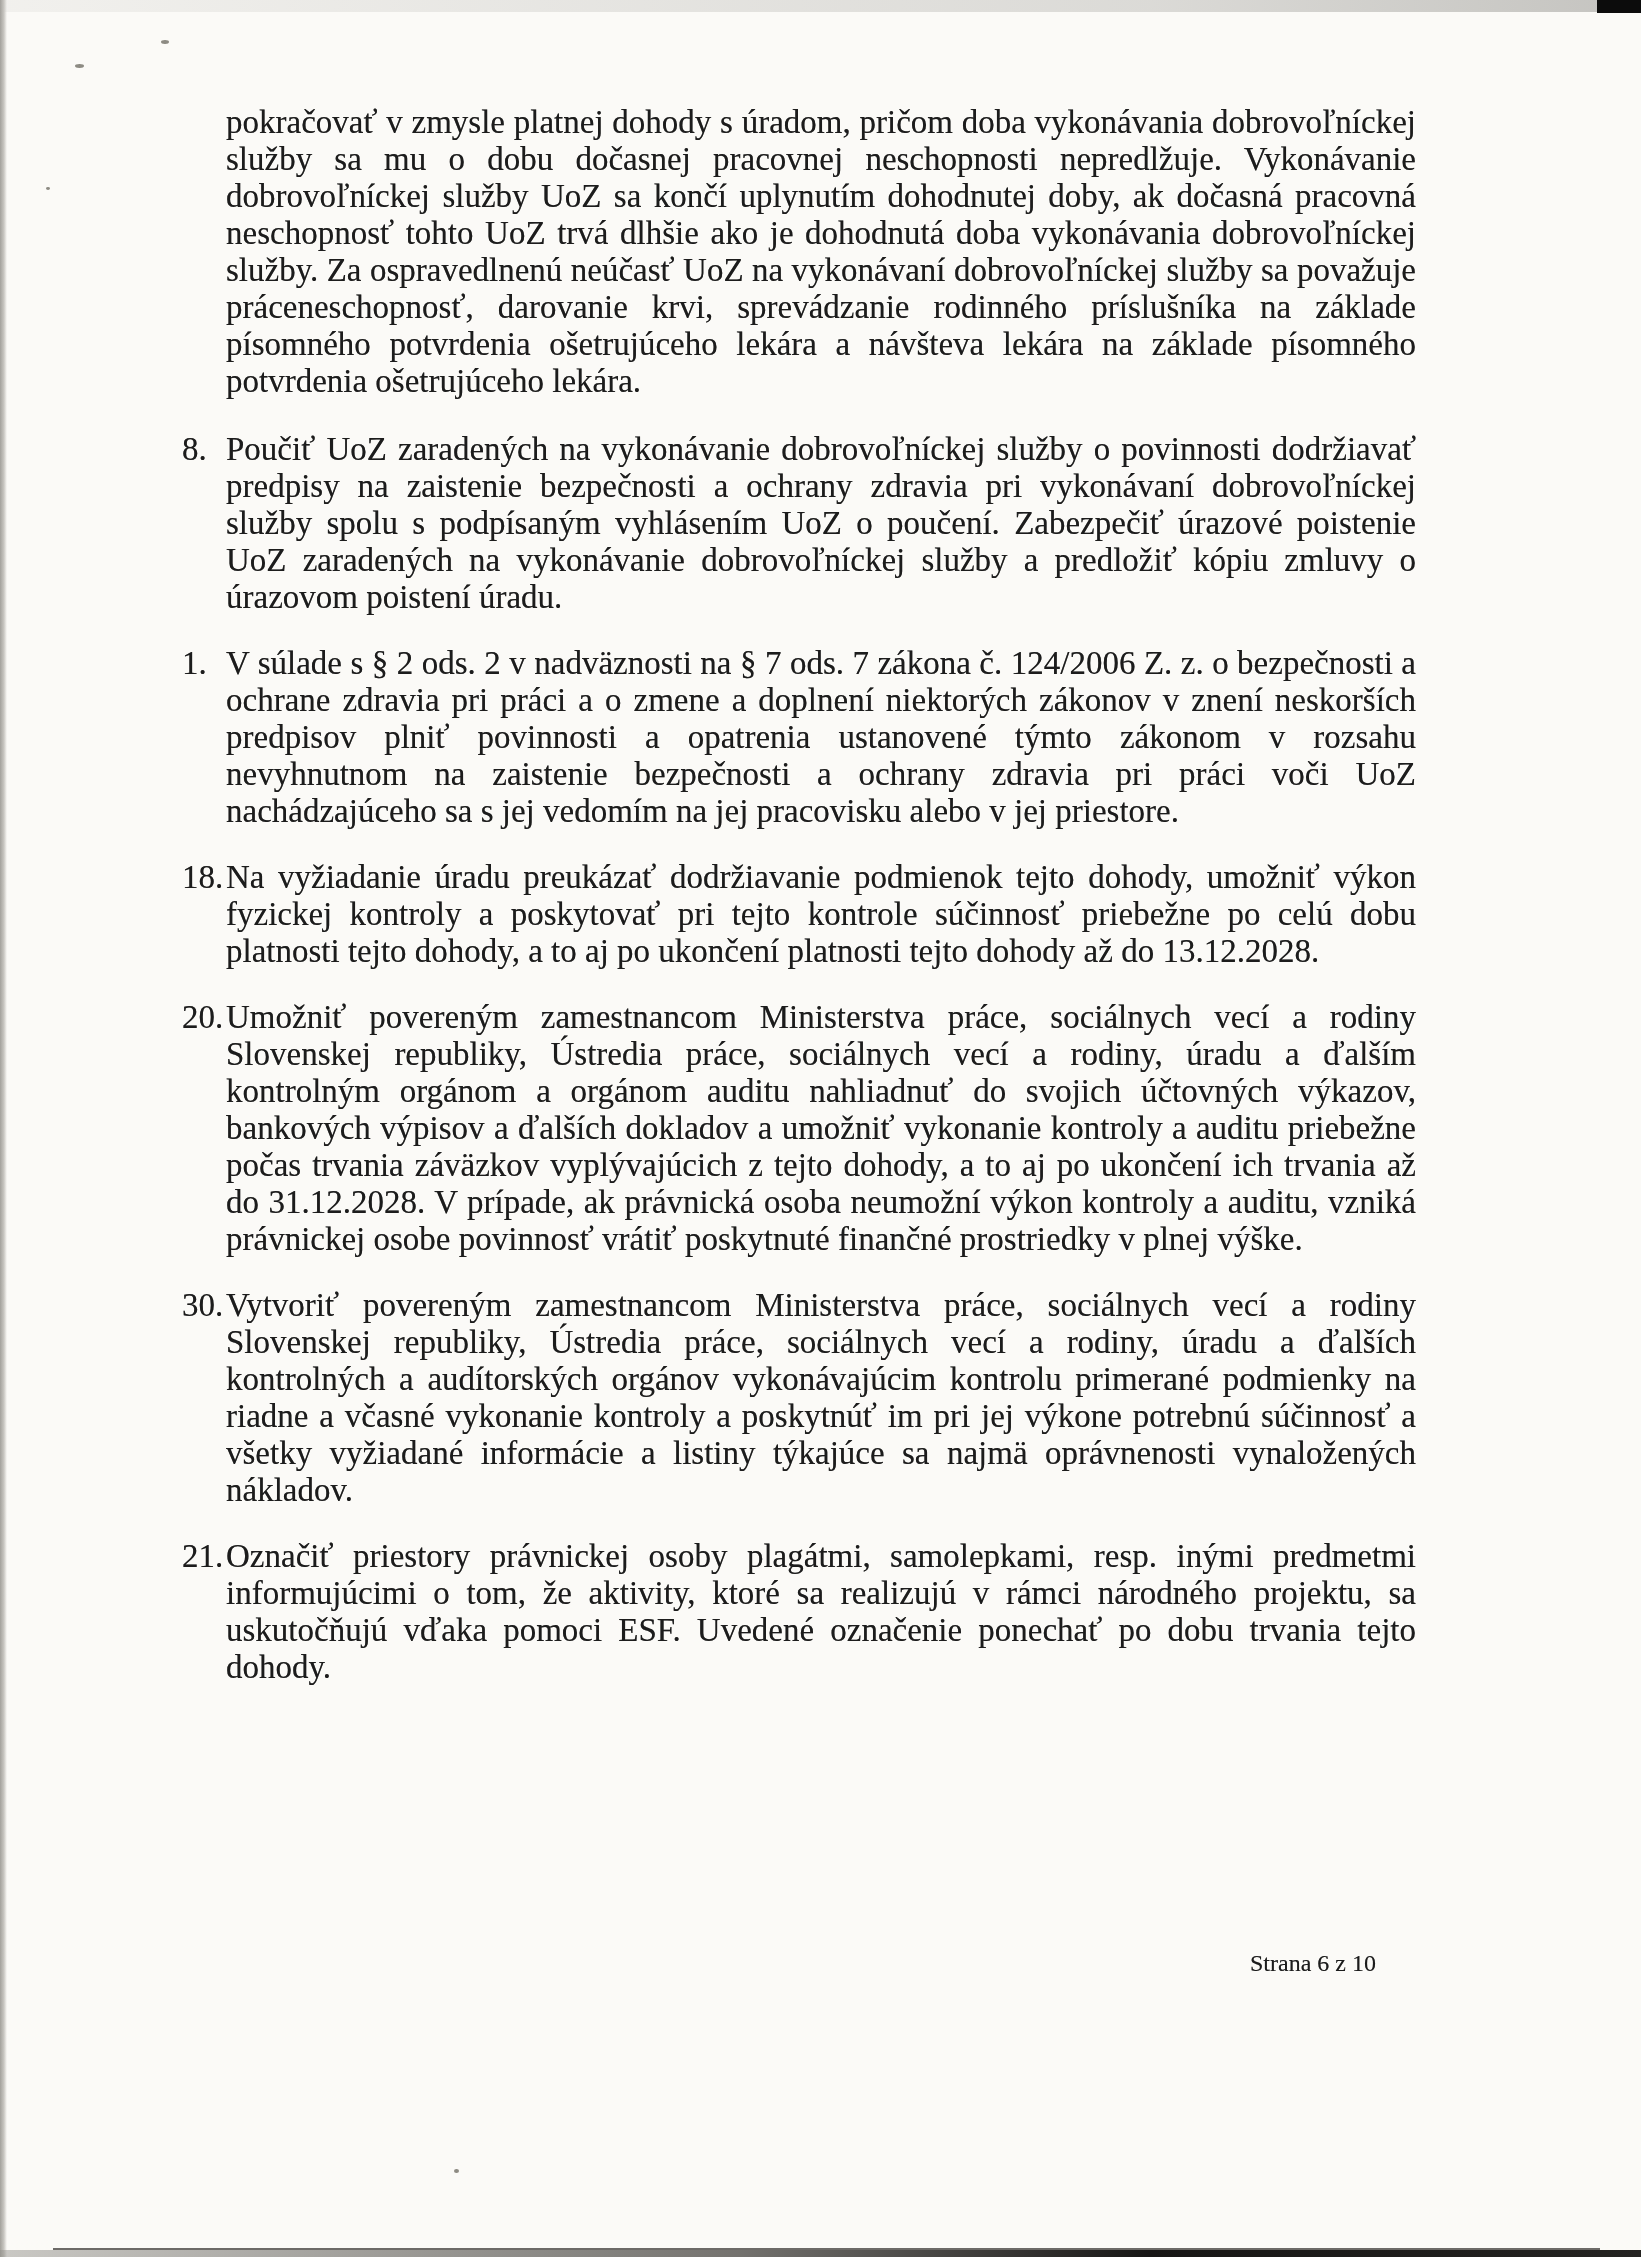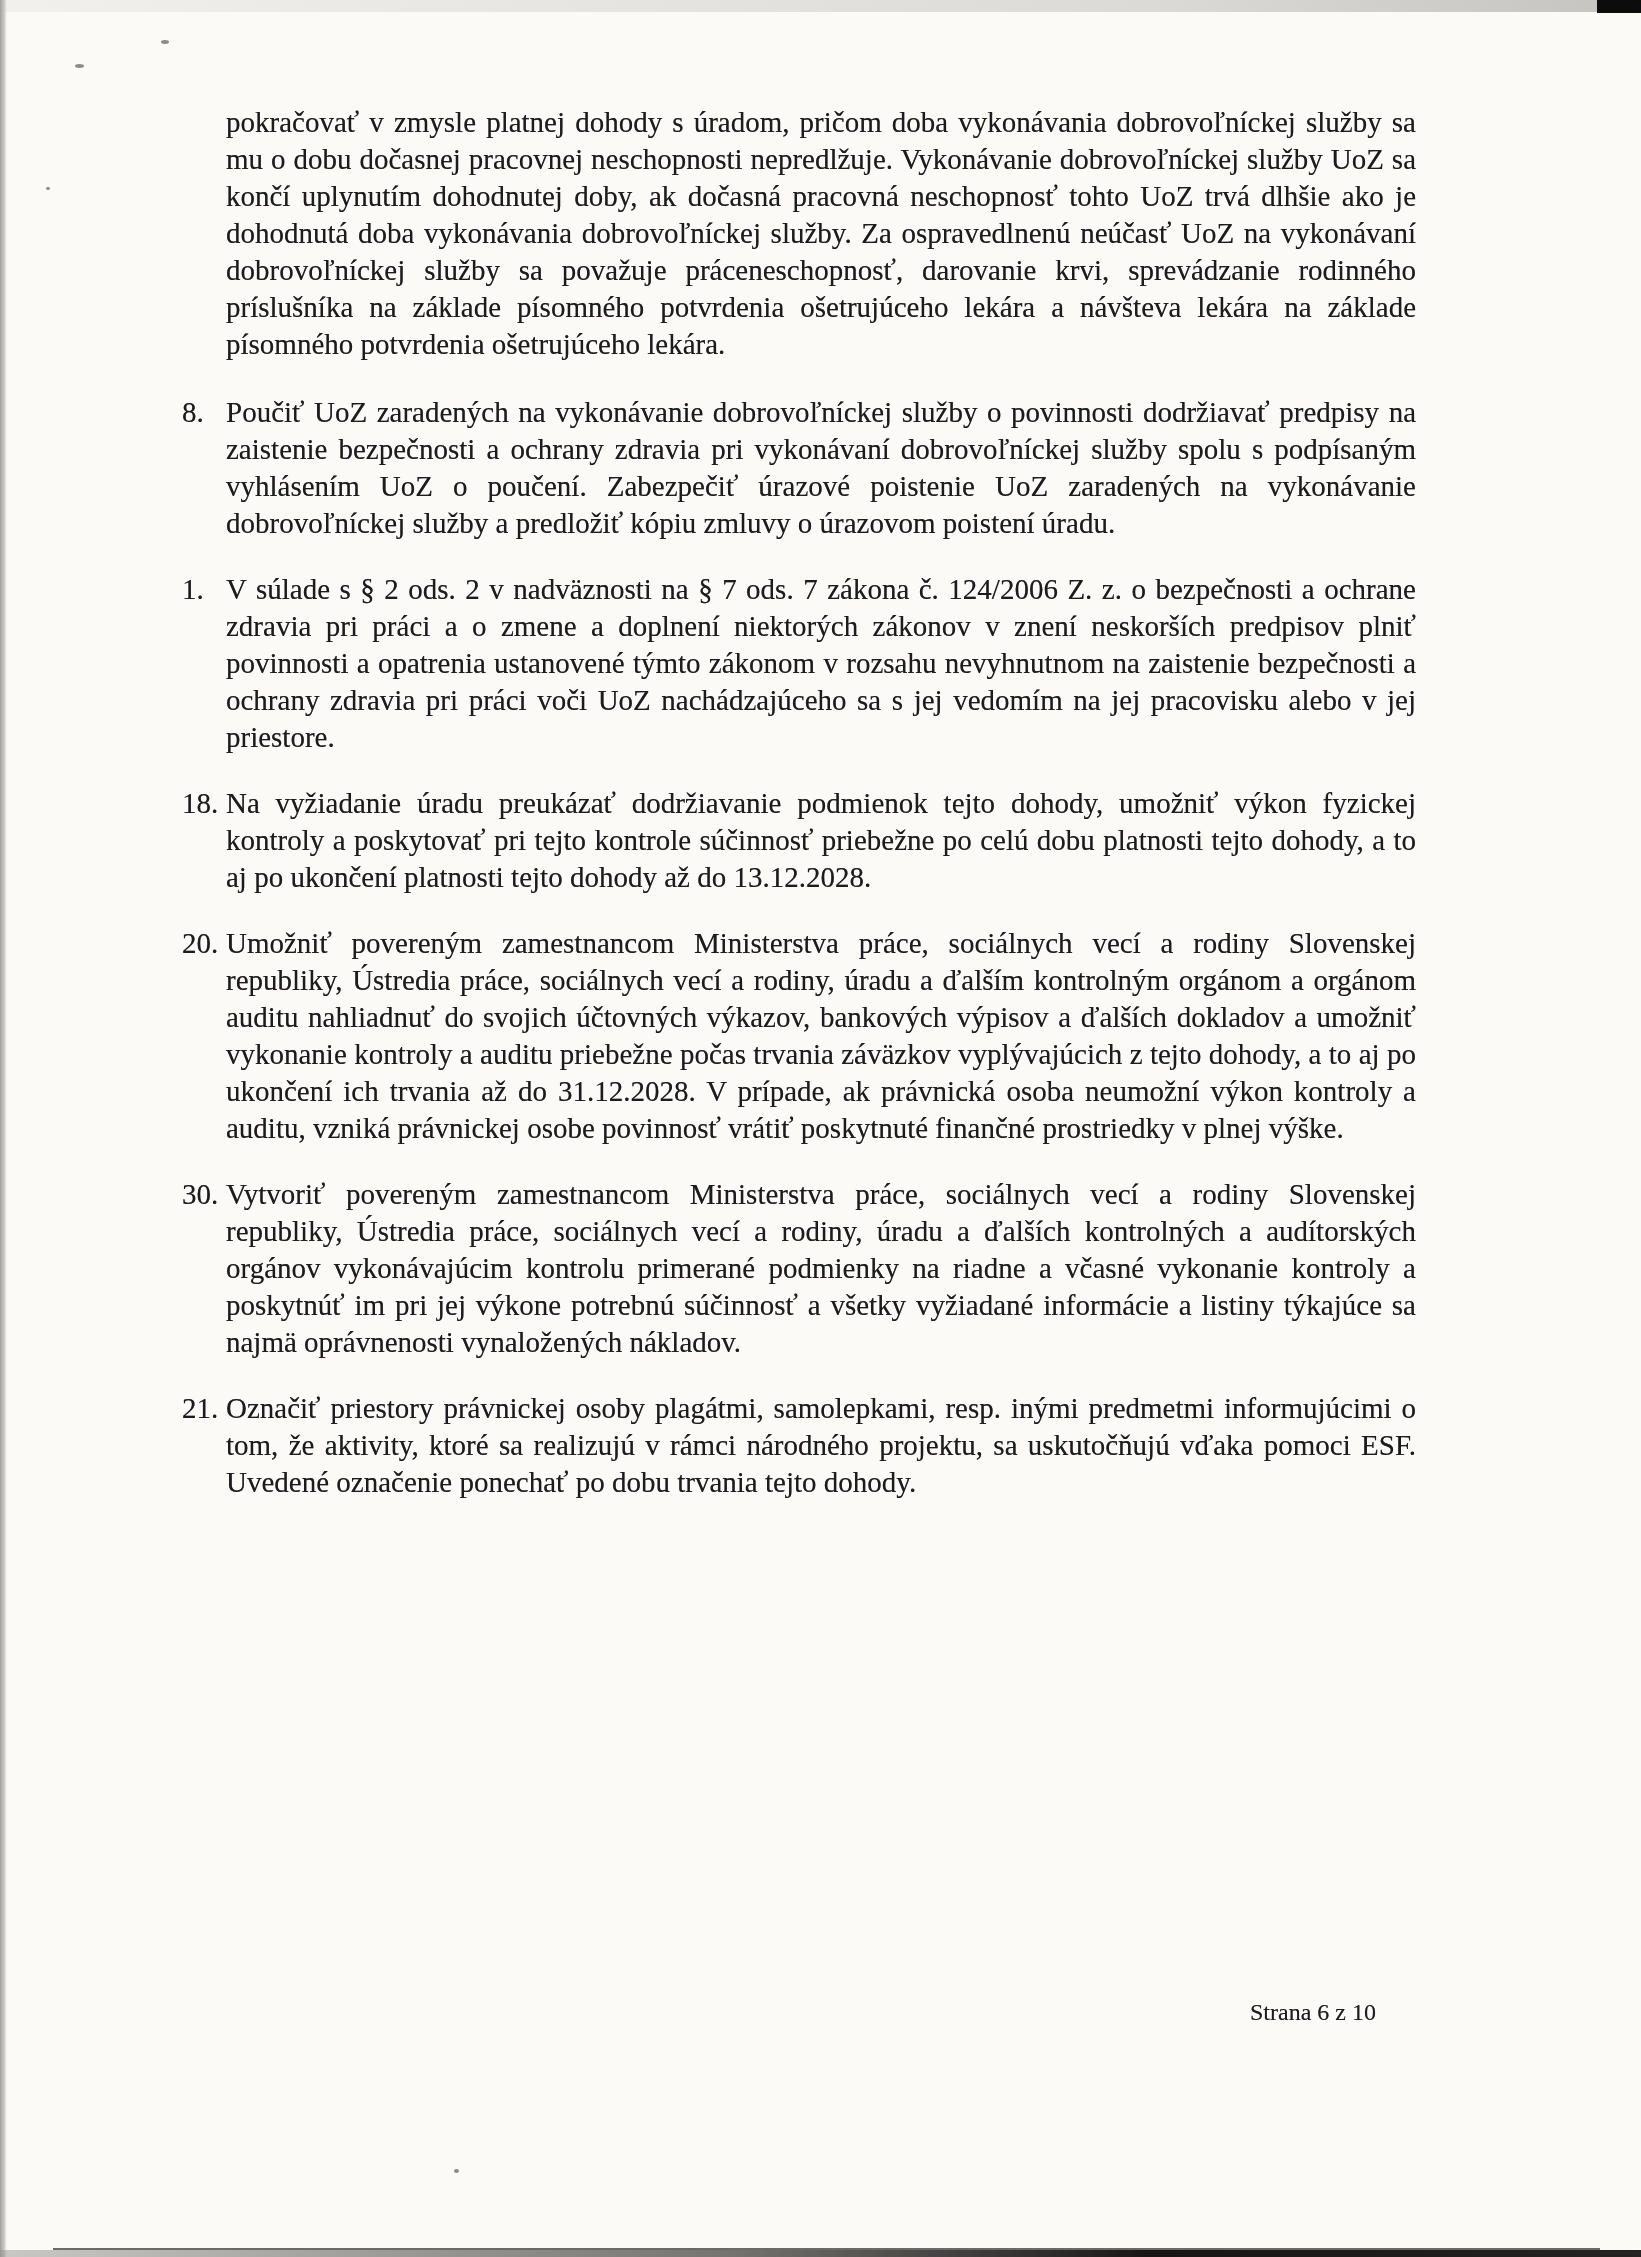--- a/index.html
+++ b/index.html
@@ -41,40 +41,40 @@
   .speck.s2 { left: 161px; top: 40px;   width: 7.7px; height: 3.9px; }
   .speck.s3 { left: 454px; top: 2169px; width: 4.8px; height: 3.9px; }
   .speck.s4 { left: 46px;  top: 187px;  width: 3.9px; height: 2.9px; }
 
   
   .content {
     position: absolute;
     left: 226px;
     top: 104px;
     width: 1190px;
-    font-size: 29px;
+    font-size: 33px;
     line-height: 37px;
     text-align: justify;
     text-shadow: 0 0 0.5px rgba(20,20,20,0.55);
   }
   .para { margin: 0 0 31px 0; }
   .item { position: relative; margin: 0 0 29px 0; }
   .item .num {
     position: absolute;
     left: -44px;
     top: 0;
     width: 44px;
     text-align: left;
     white-space: nowrap;
   }
   .qi { font-style: italic; }
   .footer {
     position: absolute;
     left: 1250px;
-    top: 1997px;
+    top: 1948px;
     font-size: 24px;
     line-height: 31px;
     text-shadow: 0 0 0.5px rgba(20,20,20,0.5);
   }
 </style>
 </head>
 <body>
 
 <div class="page">
 

